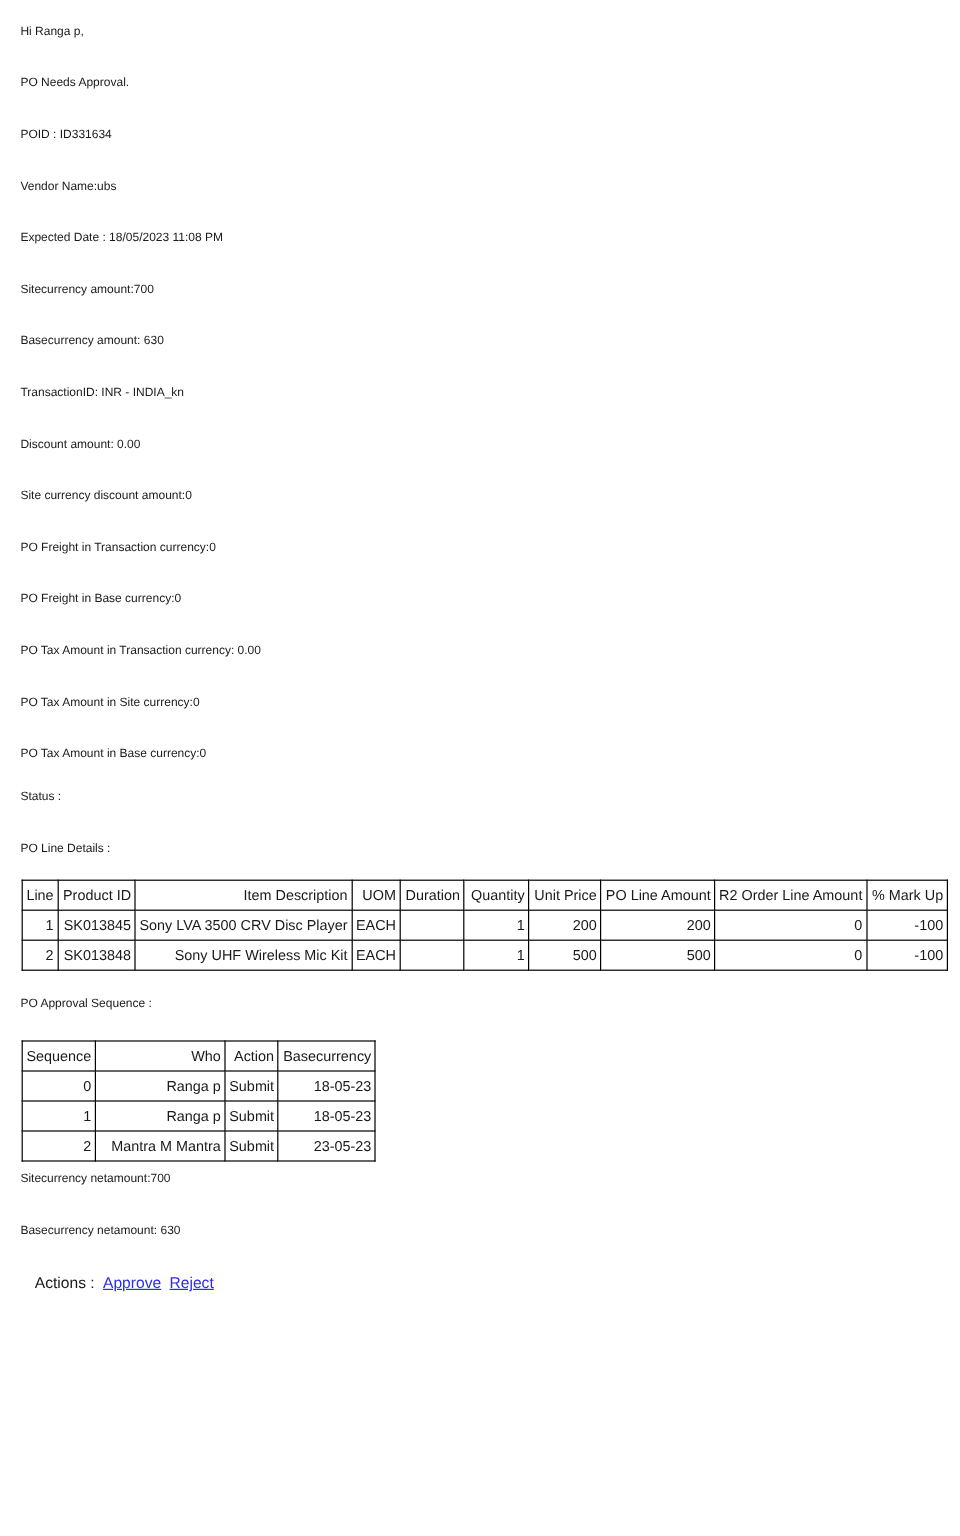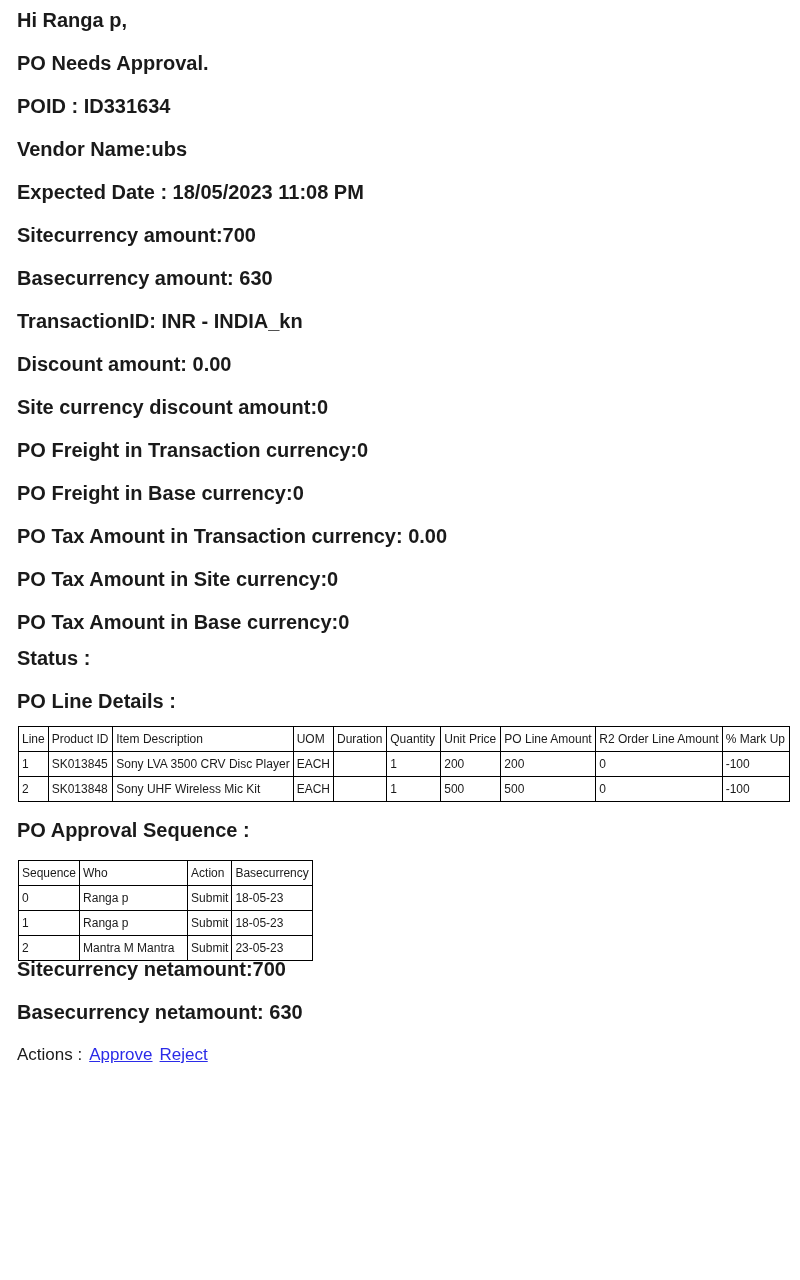--- a/index.html
+++ b/index.html
@@ -10,49 +10,48 @@
     width: 800px;
     height: 1280px;
     overflow: hidden;
     font-family: "Liberation Sans", sans-serif;
     color: #1a1a1a;
   }
   .content {
     padding: 12px 10px 0 17px;
   }
   p.line {
-    margin: 0 0 27px 0;
-    font-size: 20px;
+    margin: 7px 0 27px 0;
+    font-size: 10px;
     line-height: 16px;
     white-space: pre-wrap;
-    font-weight: bold;
   }
   p.status-pullup { margin-top: -7px; }
   p.table-heading { margin-bottom: 17px; }
   p.seq-heading { margin-top: 20px; margin-bottom: 22px; }
   p.net-amount { margin-top: 23px; }
   table {
     border-collapse: collapse;
     table-layout: fixed;
     margin-left: 1px;
   }
   th, td {
     border: 1.5px solid #000000;
     font-size: 12px;
     font-weight: normal;
-    text-align: left;
+    text-align: right;
     vertical-align: middle;
     padding: 3px 3px;
     line-height: 18px;
     white-space: nowrap;
     overflow: hidden;
   }
   .actions-row {
-    margin: 0;
-    font-size: 17px;
+    margin: 12px;
+    font-size: 13px;
     line-height: 16px;
   }
   .actions-row .label { margin-right: 7px; }
   a.action-link {
     color: #2b2be8;
     text-decoration: underline;
     cursor: pointer;
     margin-right: 7px;
   }
 </style>

